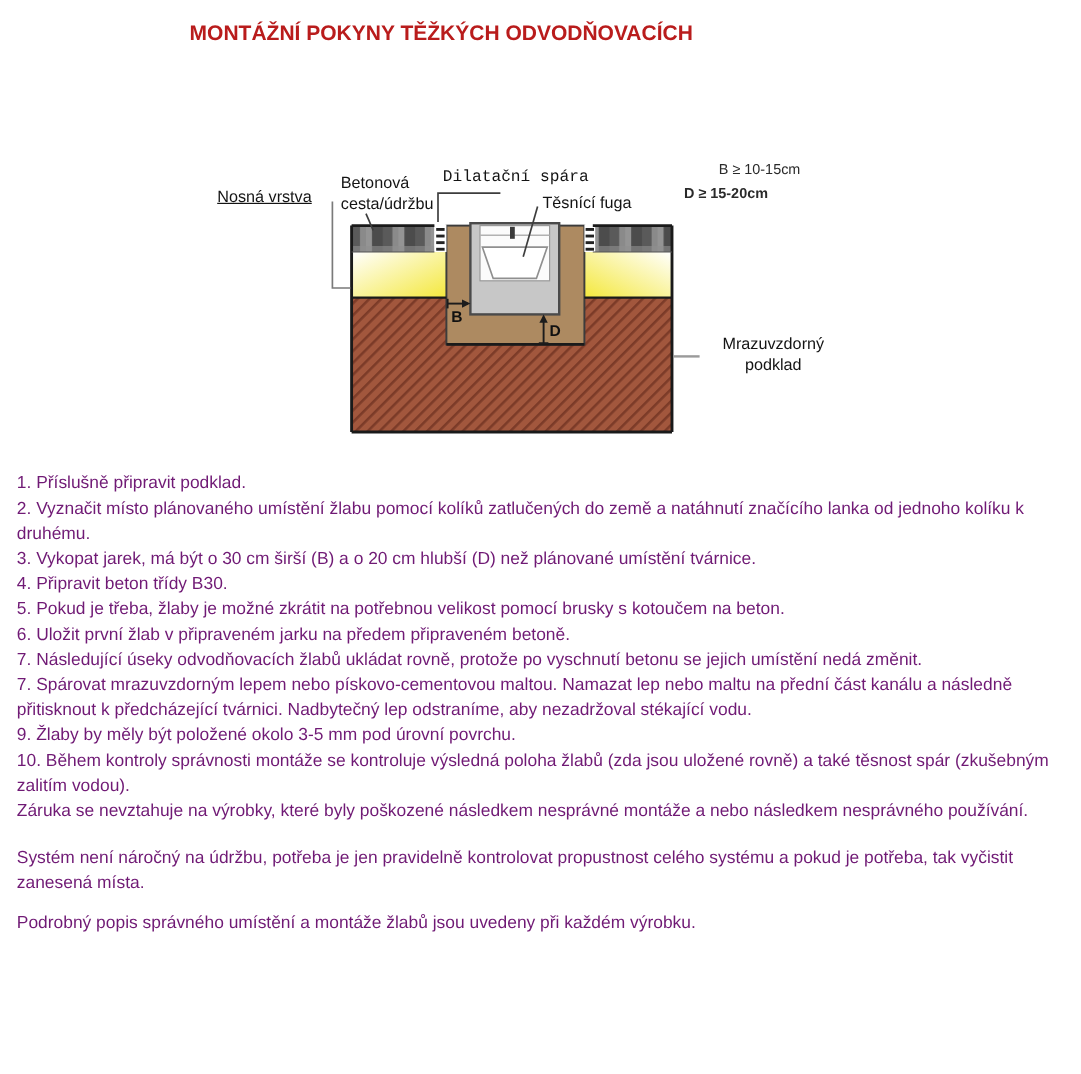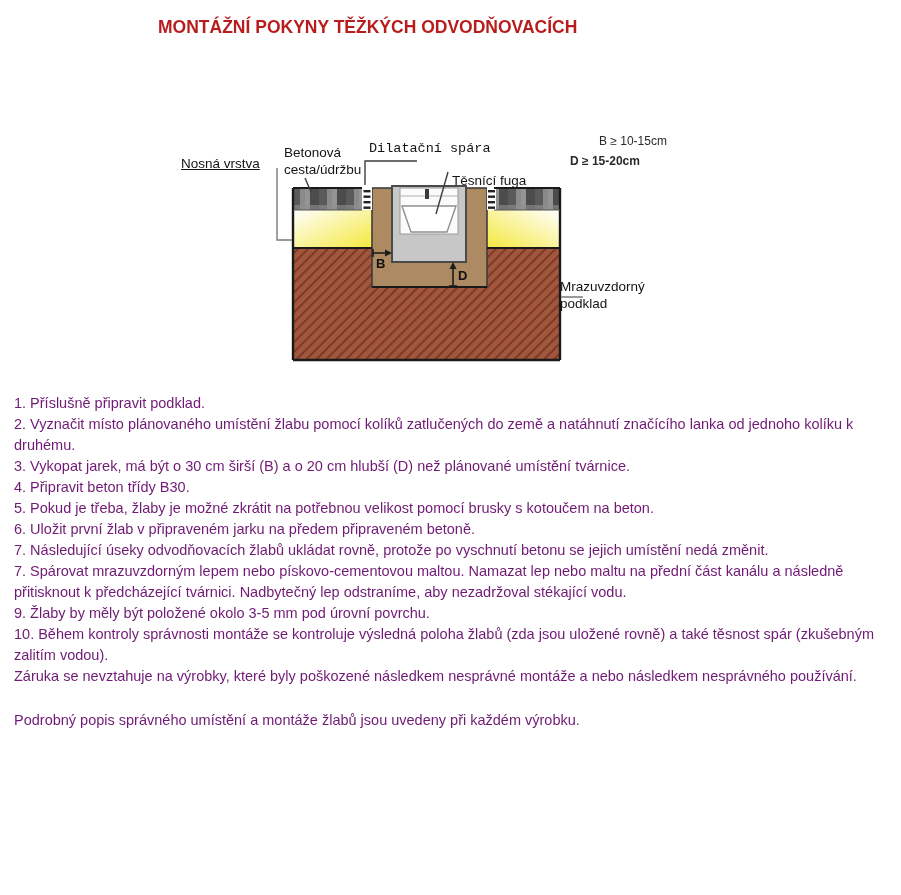--- a/index.html
+++ b/index.html
@@ -12,32 +12,32 @@
 
   
   .diagram-wrap{position:absolute;left:0;top:0;width:901px;height:390px;}
   .diagram-svg{position:absolute;left:170px;top:128px;}
   .dlabel{position:absolute;font-size:13.5px;line-height:16.5px;color:#141414;
           white-space:pre-line;}
   .dlabel.small{font-size:12px;color:#2a2a2a;}
   .lbl-nosna{left:181px;top:156px;text-decoration:underline;}
   .lbl-betonova{left:284px;top:145px;}
   .lbl-dilatacni{left:369px;top:141px;font-family:Liberation Mono, monospace;}
-  .lbl-tesnici{left:452px;top:161px;margin-top:12px;}
+  .lbl-tesnici{left:452px;top:161px;}
   .lbl-dimb{left:599px;top:133px;}
   .lbl-dimd{left:570px;top:153px;font-weight:bold;}
-  .lbl-mraz{left:560px;top:279px;}
+  .lbl-mraz{left:602px;top:279px;text-align:center;}
 
   
   .text-block{position:absolute;left:14px;top:393px;width:880px;
               font-size:14.5px;line-height:21px;color:#701a75;}
   .text-block p{margin:0;}
   p.warning-heading{margin-top:9px;}
   p.maintenance{margin-top:18px;}
-  p.closing{margin-top:23px;}
+  p.closing{margin-top:12px;}
 </style>
 </head>
 <body>
 
 <div class="doc-title">
   <div>MONTÁŽNÍ POKYNY TĚŽKÝCH ODVODŇOVACÍCH</div>
 </div>
 
 <div class="diagram-wrap">
 
@@ -153,15 +153,16 @@
   <p>4. Připravit beton třídy B30.</p>
   <p>5. Pokud je třeba, žlaby je možné zkrátit na potřebnou velikost pomocí brusky s kotoučem na beton.</p>
   <p>6. Uložit první žlab v připraveném jarku na předem připraveném betoně.</p>
   <p>7. Následující úseky odvodňovacích žlabů ukládat rovně, protože po vyschnutí betonu se jejich umístění nedá změnit.</p>
   <p>7. Spárovat mrazuvzdorným lepem nebo pískovo-cementovou maltou. Namazat lep nebo maltu na přední část kanálu a následně přitisknout k předcházející tvárnici. Nadbytečný lep odstraníme, aby nezadržoval stékající vodu.</p>
   <p>9. Žlaby by měly být položené okolo 3-5 mm pod úrovní povrchu.</p>
   <p>10. Během kontroly správnosti montáže se kontroluje výsledná poloha žlabů (zda jsou uložené rovně) a také těsnost spár (zkušebným zalitím vodou).</p>
 
   <p>Záruka se nevztahuje na výrobky, které byly poškozené následkem nesprávné montáže a nebo následkem nesprávného používání.</p>
 
+  <p class="maintenance">Systém není náročný na údržbu, potřeba je jen pravidelně kontrolovat propustnost celého systému a pokud je potřeba, tak vyčistit zanesená místa.</p>
 
   <p class="closing">Podrobný popis správného umístění a montáže žlabů jsou uvedeny při každém výrobku.</p>
 </div>
 
 </body></html>

